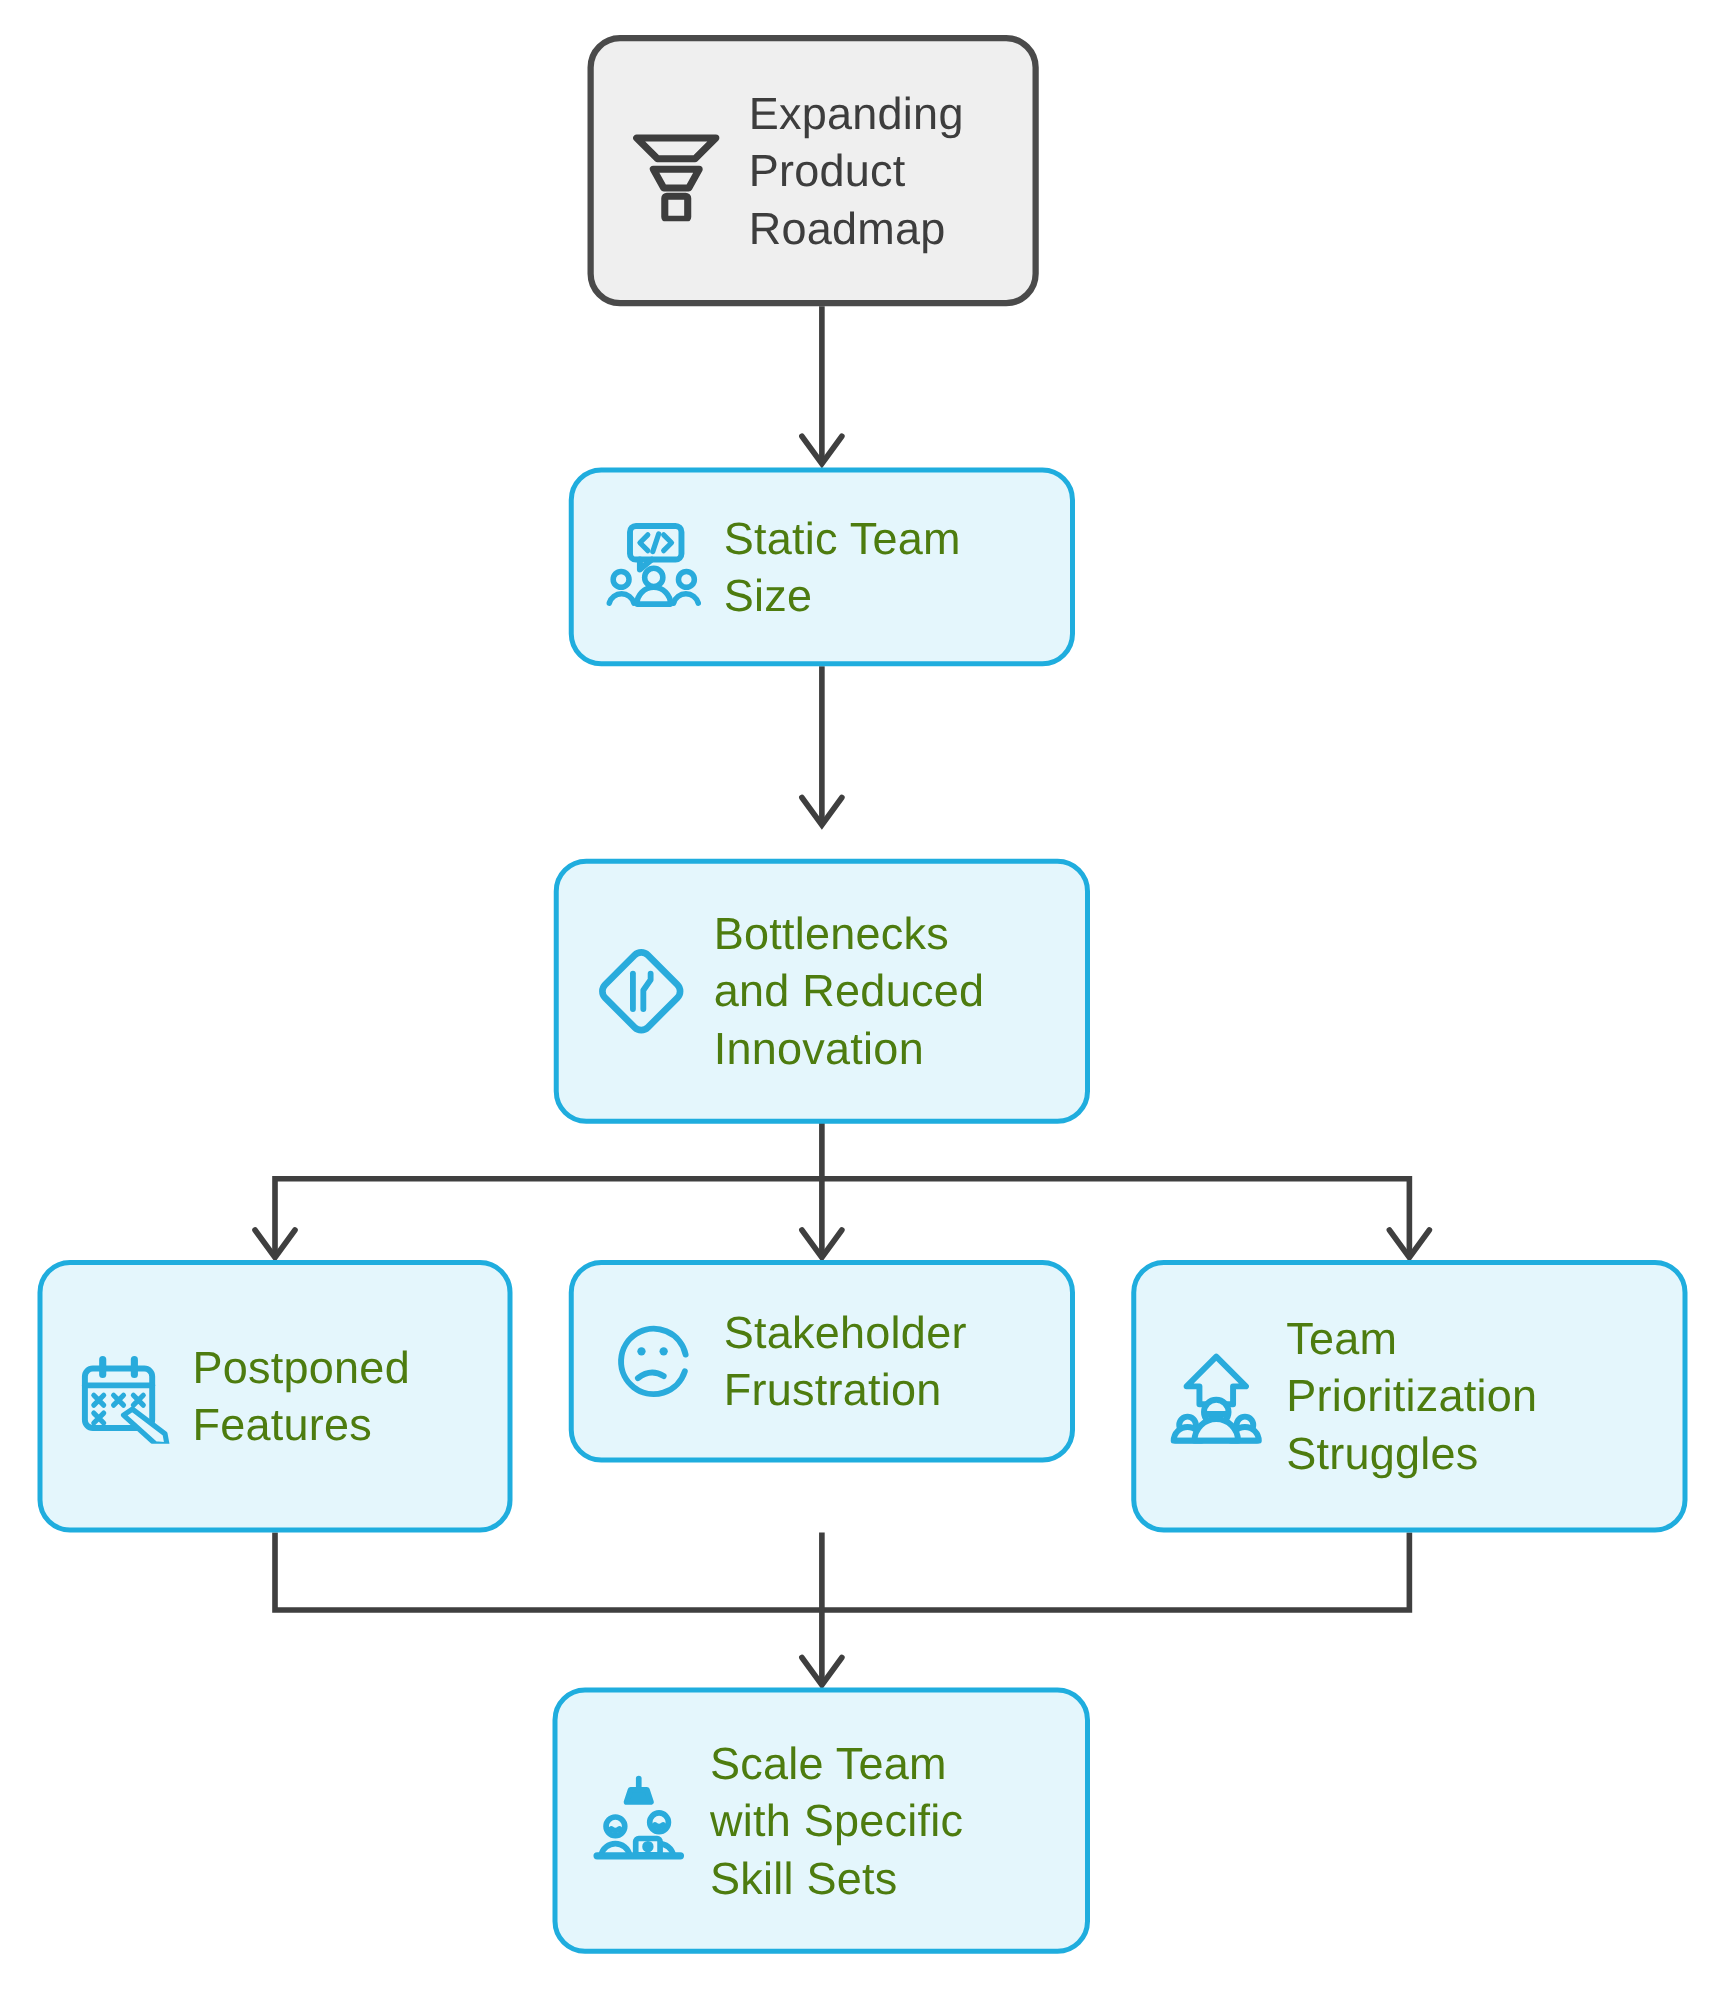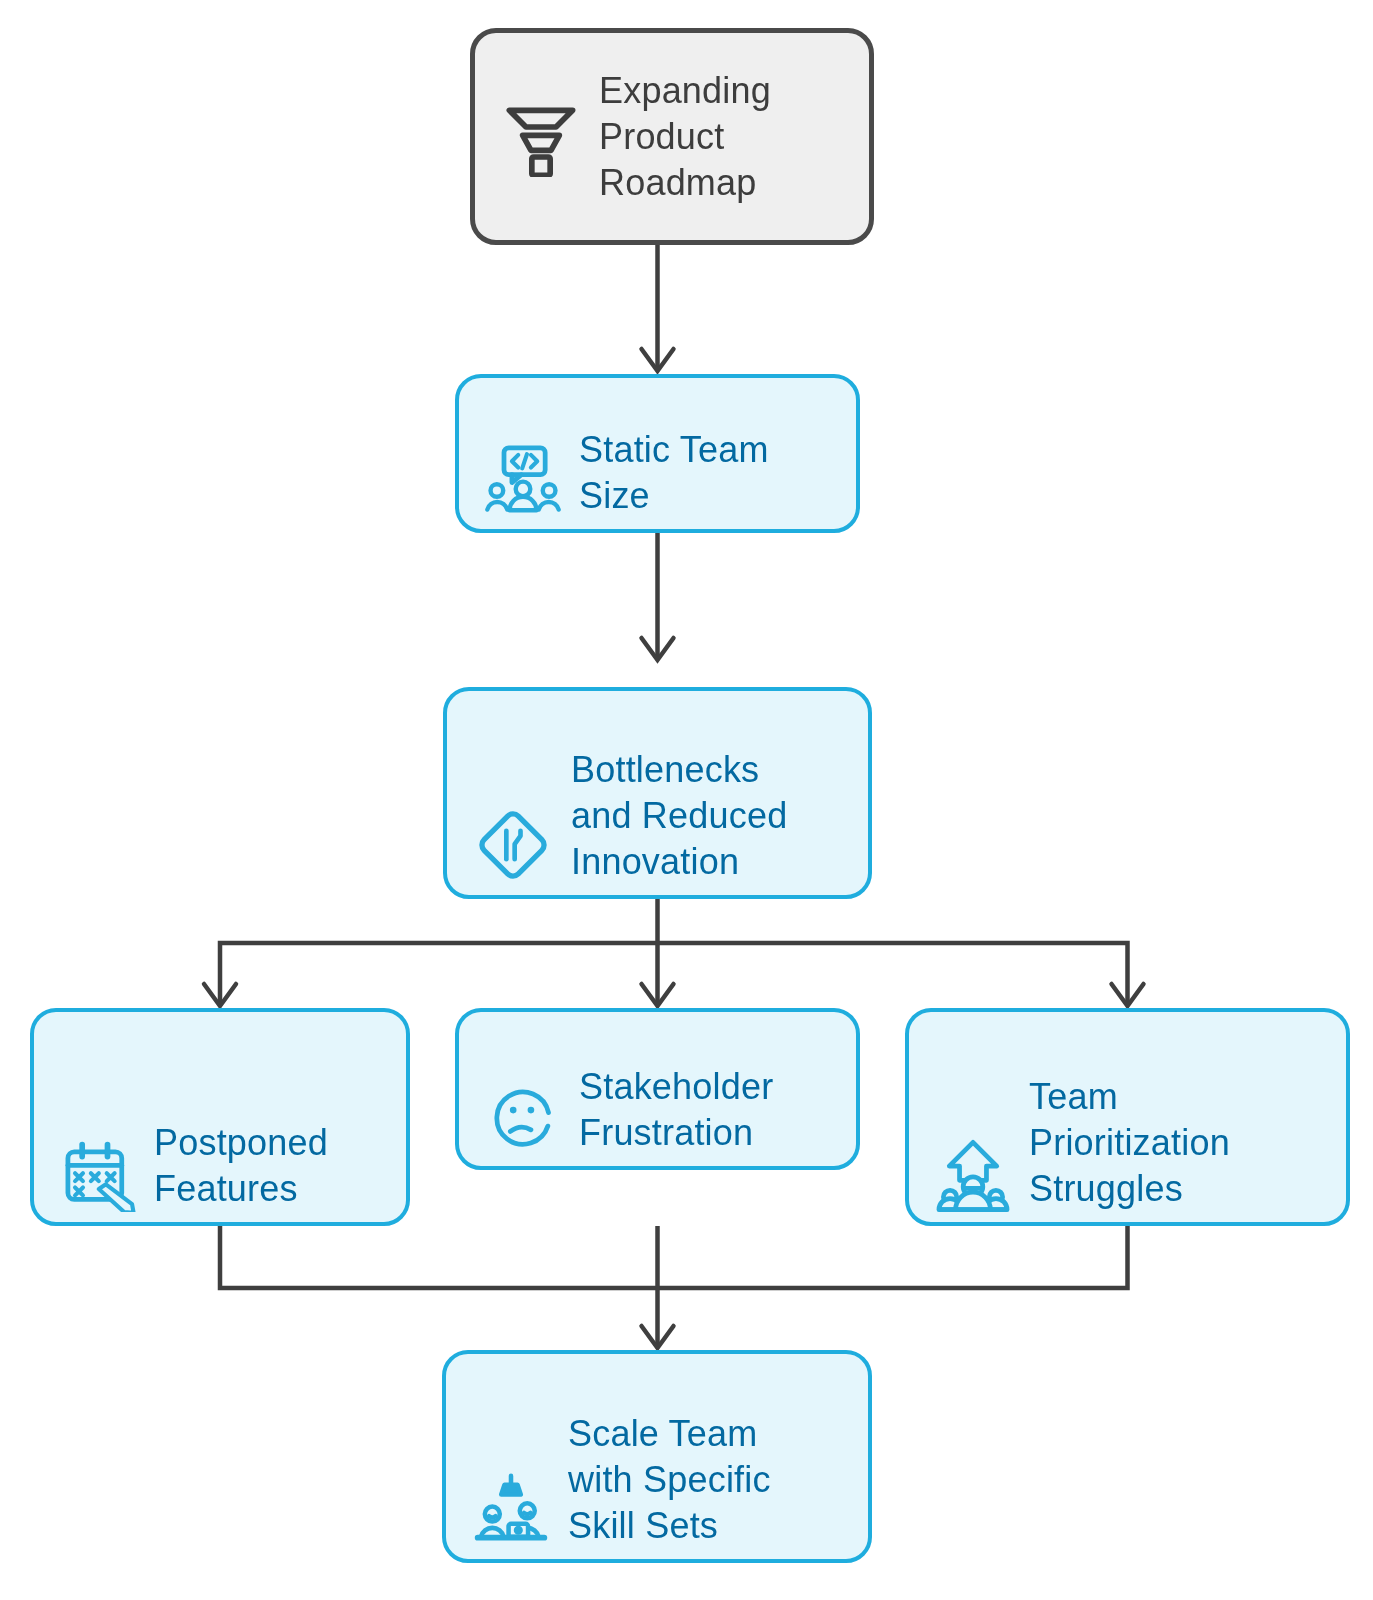--- a/index.html
+++ b/index.html
@@ -15,22 +15,21 @@
     position:absolute;z-index:1;
     display:flex;align-items:center;
     box-sizing:border-box;
     border-radius:26px;
     padding:10px 16px 10px 26px;
     gap:18px;
   }
   .node.cyan{
     background:#e4f6fc;
     border:4.5px solid #1fadde;
-    color:#0369a1;
-    align-items:flex-end;
+    color:#4d7c0f;
   }
   .node.gray{
     background:#efefef;
     border:5px solid #4a4a4a;
     color:#3d3d3d;
   }
   .node .icon{flex:0 0 auto;display:flex;align-items:center;justify-content:center;}
   .node .icon svg{display:block;}
   .node .label{
     font-size:36px;
@@ -69,21 +68,21 @@
       <path d="M204 984 L220 1006 L236 984" stroke-linecap="round"></path>
       <path d="M641.5 984 L657.5 1006 L673.5 984" stroke-linecap="round"></path>
       <path d="M1111.5 984 L1127.5 1006 L1143.5 984" stroke-linecap="round"></path>
 
       <path d="M220 1226 V1288 H1127.5 V1226" stroke-linecap="butt" stroke-linejoin="miter"></path>
       <path d="M657.5 1226 V1346" stroke-linecap="butt"></path>
       <path d="M641.5 1326 L657.5 1348 L673.5 1326" stroke-linecap="round"></path>
     </g>
   </svg>
 
-  <div class="node gray" id="node-roadmap" style="left:470px;top:28px;width:404px;height:217px;">
+  <div class="node gray" id="node-roadmap" style="left:470px;top:28px;width:361px;height:217px;">
     <span class="icon">
       <svg width="80" height="80" viewBox="0 0 48 48">
         <g class="ic-dark" stroke-width="3.4">
           <path d="M5 8 H43 L33 18 H15 Z"></path>
           <path d="M13 23 H35 L30 32 H18 Z"></path>
           <rect x="18.5" y="36" width="11" height="11" rx="1"></rect>
         </g>
       </svg>
     </span>
     <span class="label">Expanding Product Roadmap</span>

